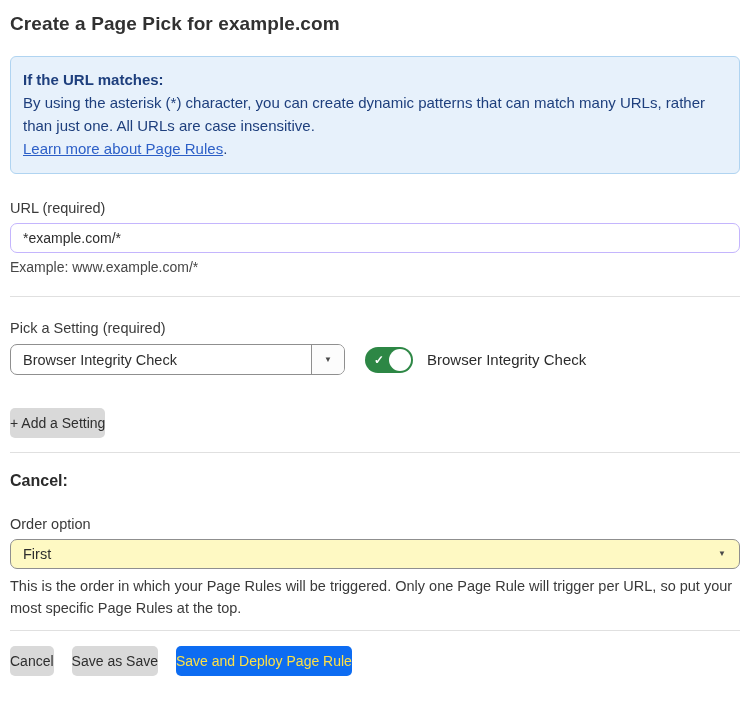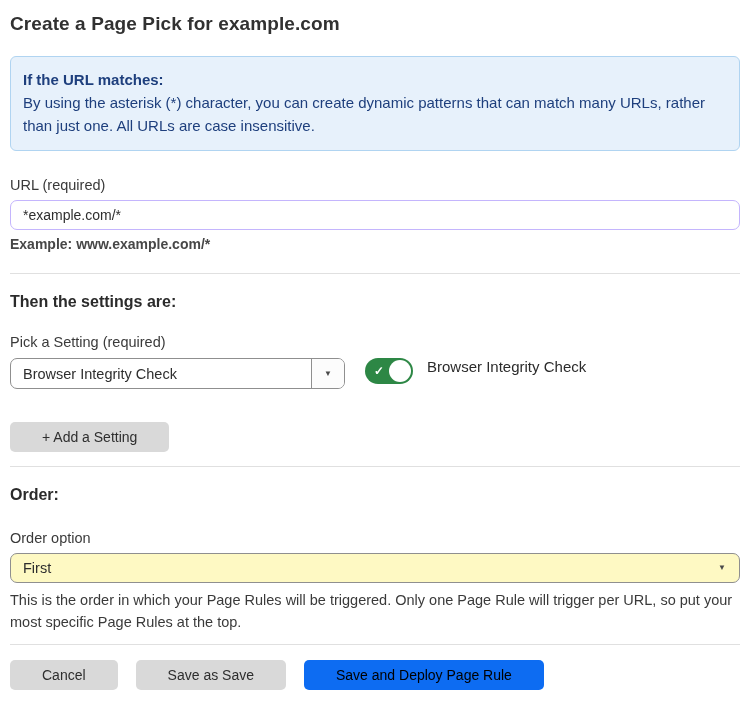--- a/index.html
+++ b/index.html
@@ -54,42 +54,41 @@
     color: #2e2e2e;
     font-family: "Liberation Sans", sans-serif;
     background: #fff;
     outline: none;
   }
 
   .helper-text {
     margin-top: 6px;
     font-size: 14px;
     color: #474747;
-    font-weight: bold;
   }
 
   .divider {
     border: none;
     border-top: 1px solid #e0e0e0;
     margin-top: 21px;
   }
 
   .section-heading {
     margin-top: 19px;
     font-size: 16px;
     font-weight: 700;
     color: #2b2b2b;
   }
 
   .pick-label { margin-top: 23px; }
 
   .settings-row {
     margin-top: 8px;
     display: flex;
-    align-items: flex-start;
+    align-items: center;
   }
 
   .dropdown {
     width: 335px;
     height: 31px;
     border: 1px solid #8f8f8f;
     border-radius: 7px;
     display: flex;
     align-items: stretch;
     background: #fff;
@@ -152,21 +151,21 @@
   .toggle-label {
     margin-left: 14px;
     font-size: 15px;
     color: #2b2b2b;
   }
 
   .btn {
     border: none;
     border-radius: 5px;
     height: 30px;
-    padding: 0 32px;
+    padding: 0 0;
     font-size: 14px;
     font-family: "Liberation Sans", sans-serif;
     cursor: pointer;
     color: #2e2e2e;
     background: #d9d9d9;
   }
   .add-setting-btn { margin-top: 33px; }
 
   .divider-2 { margin-top: 14px; }
 
@@ -202,43 +201,43 @@
   .divider-3 { margin-top: 11px; }
 
   .footer-row {
     margin-top: 15px;
     display: flex;
     align-items: center;
     gap: 18px;
   }
   .btn-primary {
     background: #0d6cf2;
-    color: #000000;
+    color: #fde047;
     text-align: right;
   }
 </style>
 </head>
 <body>
 
 <div class="container">
 
   <h1 class="page-title">Create a Page Pick for example.com</h1>
 
   <div class="info-box">
     <div class="info-heading">If the URL matches:</div>
     <div class="info-body">By using the asterisk (*) character, you can create dynamic patterns that can match many URLs, rather than just one. All URLs are case insensitive.</div>
+    <div><a class="info-link">Learn more about Page Rules</a><span class="info-link-suffix">.</span></div>
   </div>
 
   <div class="field-label">URL (required)</div>
   <input class="text-input" type="text" value="*example.com/*" style="">
   <div class="helper-text">Example: www.example.com/*</div>
 
   <hr class="divider">
 
-  <h2 class="section-heading">Then the settings are:</h2>
 
   <div class="field-label pick-label">Pick a Setting (required)</div>
 
   <div class="settings-row">
     <div class="dropdown">
       <div class="dropdown-value">Browser Integrity Check</div>
       <div class="dropdown-caret-box">
         <span class="caret-glyph">▼</span>
       </div>
     </div>
@@ -246,21 +245,21 @@
       <span class="toggle-check">✓</span>
       <span class="toggle-knob"></span>
     </div>
     <span class="toggle-label">Browser Integrity Check</span>
   </div>
 
   <button class="btn add-setting-btn">+ Add a Setting</button>
 
   <hr class="divider divider-2">
 
-  <h2 class="section-heading">Order:</h2>
+  <h2 class="section-heading">Cancel:</h2>
 
   <div class="field-label">Order option</div>
 
   <div class="select-wrap">
     <span>First</span>
     <span class="caret-glyph select-caret">▼</span>
   </div>
 
   <div class="order-helper">This is the order in which your Page Rules will be triggered. Only one Page Rule will trigger per URL, so put your most specific Page Rules at the top.</div>
 

